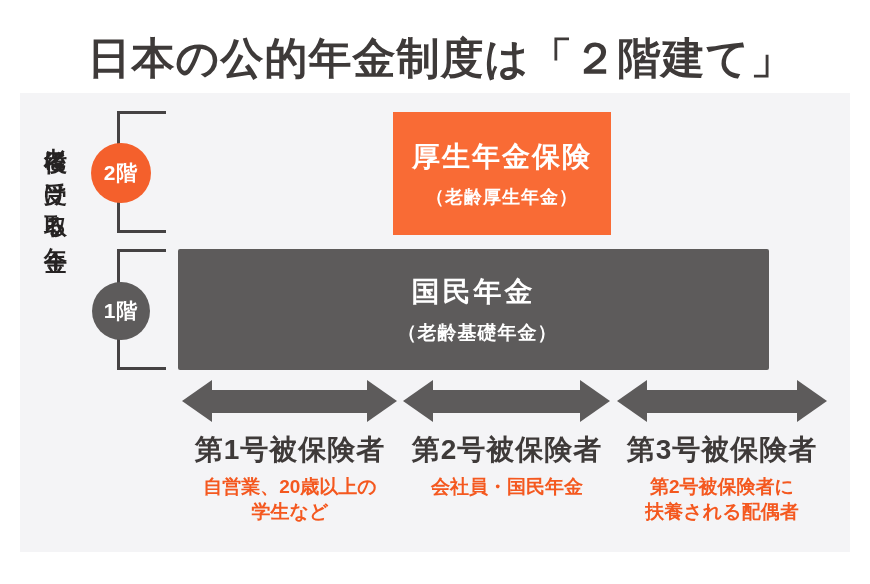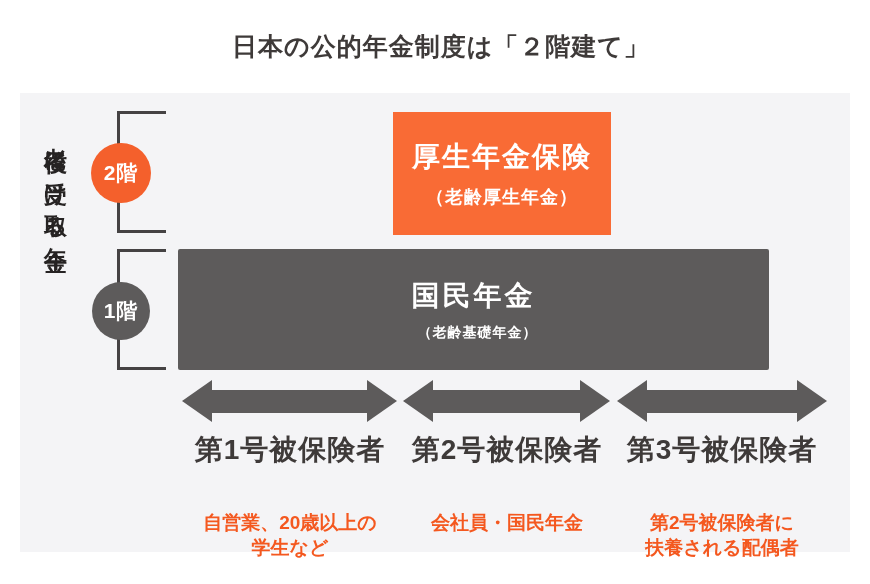--- a/index.html
+++ b/index.html
@@ -13,21 +13,21 @@
   }
   *{margin:0;padding:0;box-sizing:border-box;}
   body{
     width:870px;height:584px;background:#ffffff;overflow:hidden;
     font-family:"Liberation Sans", sans-serif;
   }
   .canvas{position:relative;width:870px;height:584px;background:#ffffff;}
 
   .title{
     position:absolute;top:30px;left:0;width:850px;text-align:center;
-    font-size:25px;font-weight:bold;color:var(--text_dark);letter-spacing:1px;padding-left:32px;
+    font-size:43px;font-weight:bold;color:var(--text_dark);letter-spacing:1px;padding-left:32px;
   }
 
   .panel{
     position:absolute;left:20px;top:93px;width:830px;height:459px;
     background:var(--panel_bg);
   }
 
   .side-label{
     position:absolute;left:24px;top:36px;
     writing-mode:vertical-rl;text-orientation:upright;
@@ -54,21 +54,21 @@
     position:absolute;display:flex;flex-direction:column;align-items:center;justify-content:center;
     color:#ffffff;text-align:center;border-radius:0;
   }
   .tier-box .box-title{font-weight:bold;}
   .tier-box .box-subtitle{font-weight:bold;margin-top:9px;}
   .tier-box.kosei{left:373px;top:19px;width:218px;height:123px;background:var(--orange_box);}
   .tier-box.kosei .box-title{font-size:28px;letter-spacing:2px;}
   .tier-box.kosei .box-subtitle{font-size:18px;letter-spacing:1px;}
   .tier-box.kokumin{left:158px;top:156px;width:591px;height:121px;background:var(--dark);border-radius:2px;}
   .tier-box.kokumin .box-title{font-size:28px;letter-spacing:3px;}
-  .tier-box.kokumin .box-subtitle{font-size:14px;letter-spacing:1px;margin-left:8px;}
+  .tier-box.kokumin .box-subtitle{font-size:19px;letter-spacing:1px;margin-left:8px;}
 
   .arrow{position:absolute;top:287px;height:42px;}
   .arrow .shaft{position:absolute;left:26px;right:26px;top:10px;height:23px;background:var(--dark);}
   .arrow .head{position:absolute;top:0;width:0;height:0;
     border-top:21px solid transparent;border-bottom:21px solid transparent;}
   .arrow .head.left{left:0;border-right:30px solid var(--dark);}
   .arrow .head.right{right:0;border-left:30px solid var(--dark);}
   .arrow.a1{left:162px;width:215px;}
   .arrow.a2{left:383px;width:207px;}
   .arrow.a3{left:597px;width:210px;}
@@ -77,21 +77,21 @@
     position:absolute;top:338px;width:320px;text-align:center;
     font-size:28px;font-weight:bold;color:var(--text_dark);letter-spacing:1px;
   }
   .cat-label.c1{left:110px;}
   .cat-label.c2{left:327px;}
   .cat-label.c3{left:542px;}
 
   .cat-note{
     position:absolute;top:381px;width:320px;text-align:center;
     font-size:19px;font-weight:bold;color:var(--orange_text);
-    line-height:25px;white-space:pre-line;margin-top:36px;
+    line-height:25px;white-space:pre-line;
   }
   .cat-note.c1{left:110px;}
   .cat-note.c2{left:327px;}
   .cat-note.c3{left:542px;}
 </style>
 </head>
 <body>
 
 <div class="canvas">
 

